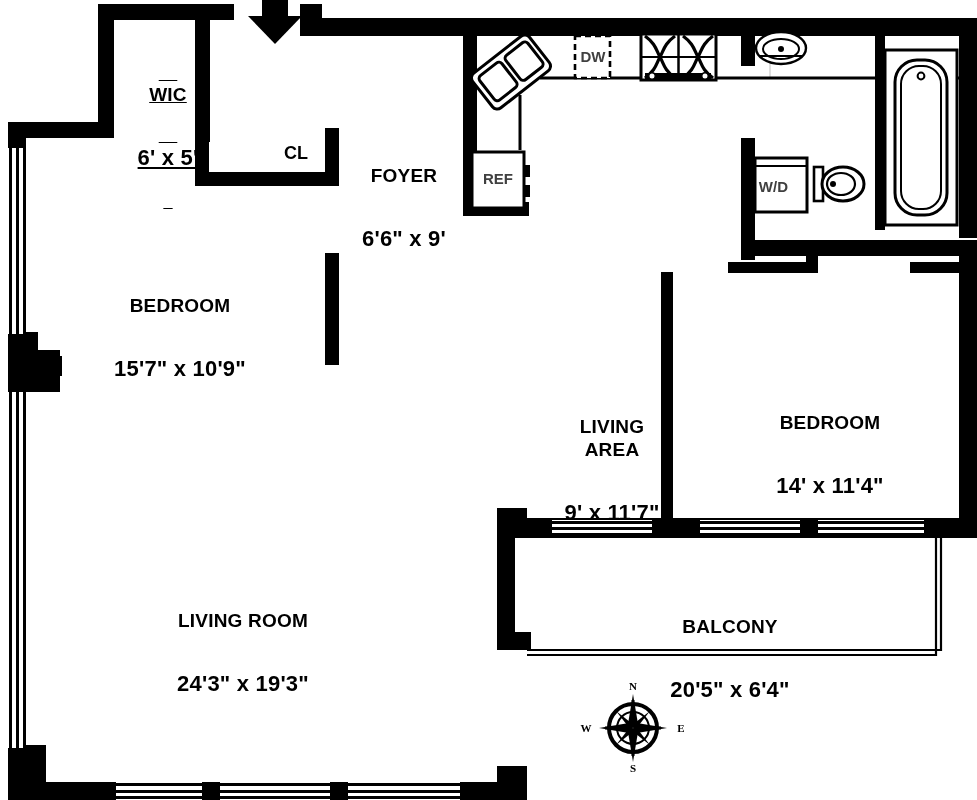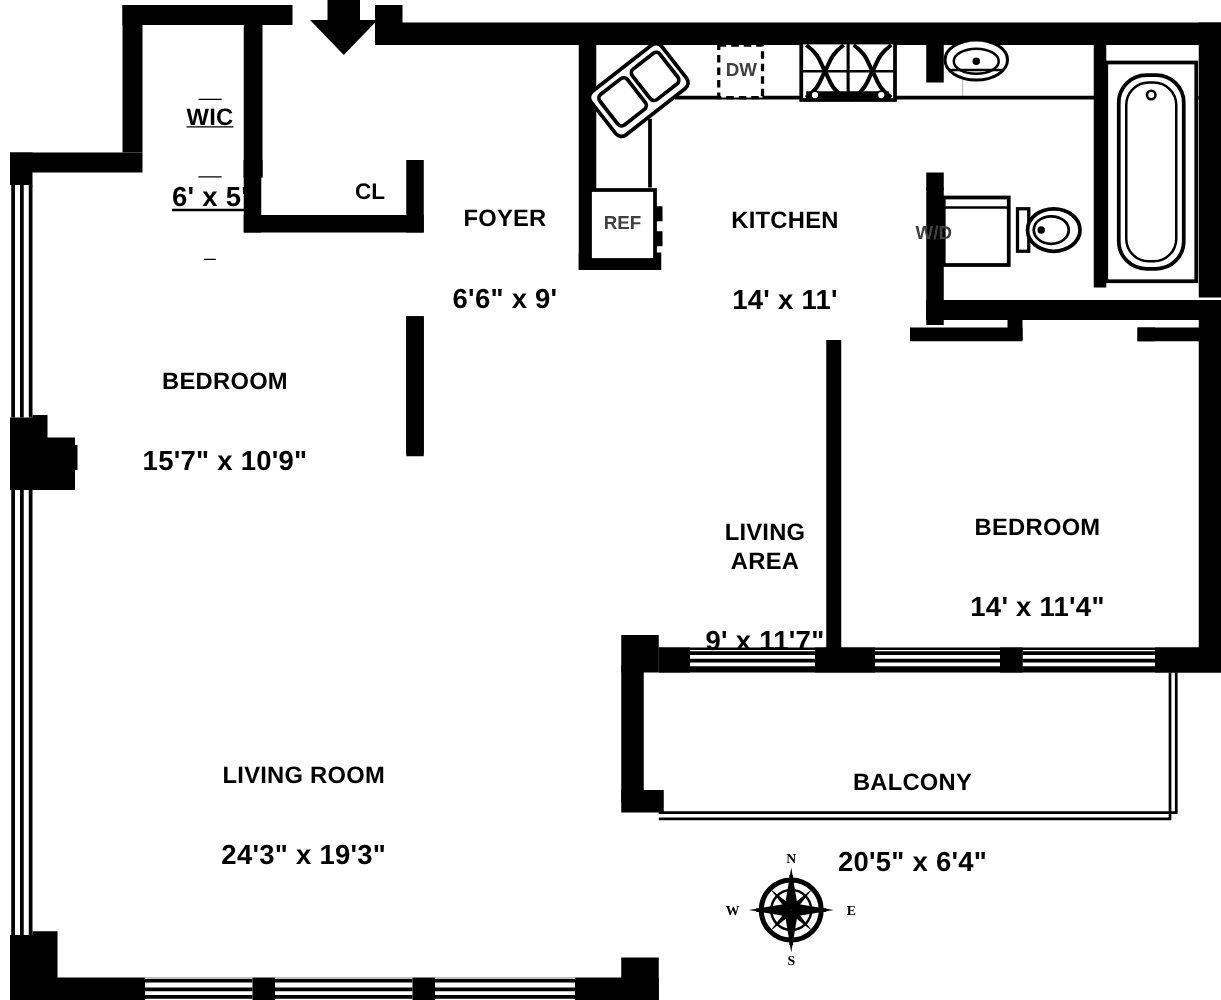--- a/index.html
+++ b/index.html
@@ -305,24 +305,20 @@
   <div class="room-label" style="left:104px; top:44px; width:128px;text-decoration:underline;">
     <span class="name">WIC</span>
     <span class="dims">6' x 5'</span>
   </div>
 
   <div class="room-label" style="left:340px; top:125px; width:128px;">
     <span class="name">FOYER</span>
     <span class="dims">6'6" x 9'</span>
   </div>
 
-  <div class="room-label" style="left:558px; top:126px; width:140px;">
-    <span class="name">KITCHEN</span>
-    <span class="dims">14' x 11'</span>
-  </div>
 
 
   <div class="room-label" style="left:80px; top:255px; width:200px;">
     <span class="name">BEDROOM</span>
     <span class="dims">15'7" x 10'9"</span>
   </div>
 
   <div class="room-label" style="left:735px; top:372px; width:190px;">
     <span class="name">BEDROOM</span>
     <span class="dims">14' x 11'4"</span>
@@ -347,21 +343,21 @@
   <div class="small-label" style="left:228px; top:143px; width:80px;">CL</div>
 
   <div class="small-label" style="left:742px; top:238px; width:74px;">CL</div>
 
   <div class="small-label" style="left:845px; top:238px; width:74px;">CL</div>
 
   <div class="appliance-label" style="left:575px; top:48px; width:36px;">DW</div>
 
   <div class="appliance-label" style="left:472px; top:170px; width:52px;">REF</div>
 
-  <div class="appliance-label" style="left:721px; top:178px; width:52px;">W/D</div>
+  <div class="appliance-label" style="left:736px; top:178px; width:52px;text-align:right;">W/D</div>
 
   <div class="compass-wrap">
     <svg viewBox="0 0 110 100" width="110" height="100">
       <g transform="translate(55,52)">
         <circle cx="0" cy="0" r="24" fill="none" stroke="#000000" stroke-width="4"></circle>
         <circle cx="0" cy="0" r="16" fill="none" stroke="#000000" stroke-width="2"></circle>
 
         <polygon points="0,-34 5,-4 0,0 -5,-4" fill="#000000"></polygon>
         <polygon points="0,34 5,4 0,0 -5,4" fill="#000000"></polygon>
         <polygon points="-34,0 -4,5 0,0 -4,-5" fill="#000000"></polygon>

